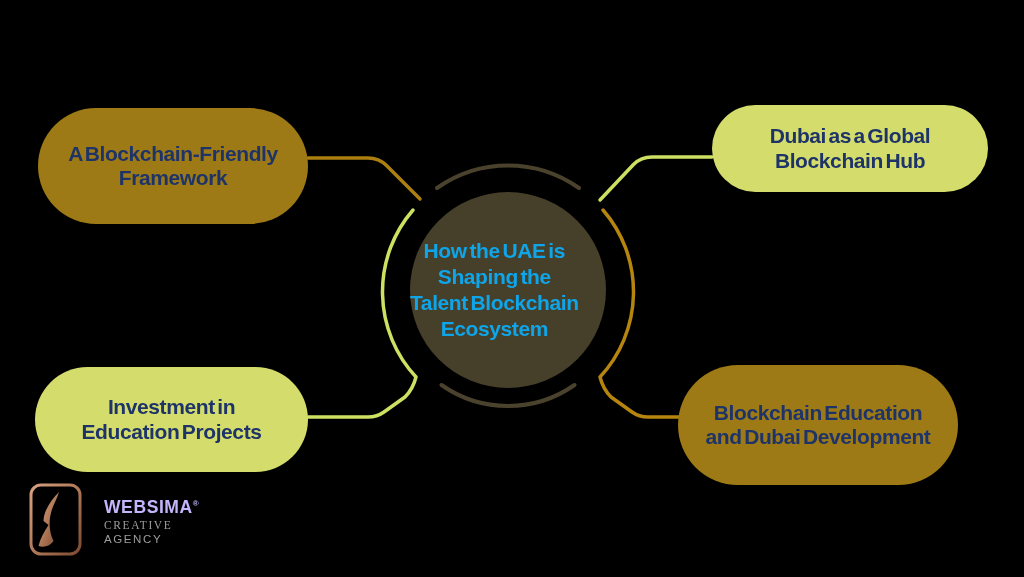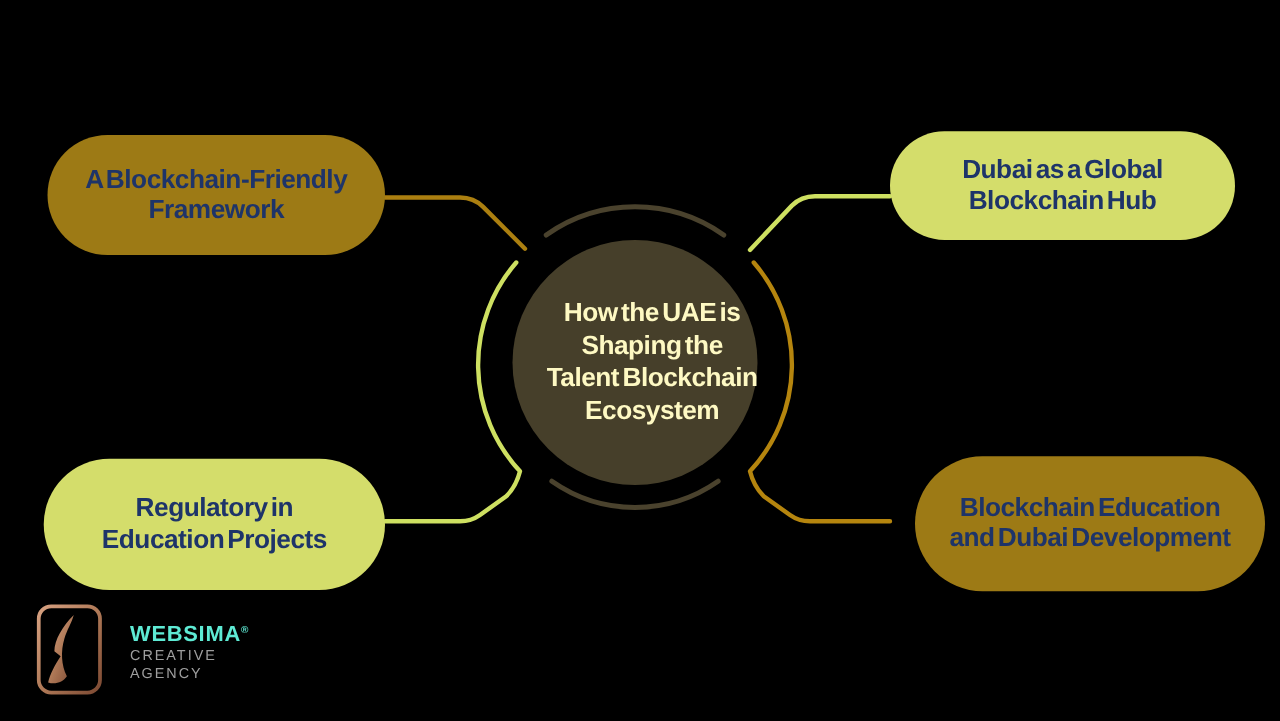--- a/index.html
+++ b/index.html
@@ -28,73 +28,73 @@
     border-radius: 60px;
     color: #1e3469;
     font-weight: 700;
     font-size: 21px;
     line-height: 24.5px;
     letter-spacing: -0.4px;
     word-spacing: -0.14em;
   }
   .pill.gold  { background: #9d7a15; }
   .pill.green { background: #d4dd6b; }
-  #node-tl { left: 38px;  top: 108px; width: 270px; height: 96px; }
+  #node-tl { left: 38px;  top: 108px; width: 270px; height: 116px; }
   #node-tr { left: 712px; top: 105px; width: 276px; height: 87px; }
   #node-bl { left: 35px;  top: 367px; width: 273px; height: 105px; }
-  #node-br { left: 732px; top: 365px; width: 280px; height: 108px; }
+  #node-br { left: 678px; top: 365px; width: 280px; height: 120px; }
   .pill .line { display: block; }
 
   #center-circle {
     position: absolute;
     left: 410px; top: 192px;
     width: 196px; height: 196px;
     border-radius: 50%;
     background: #463f2a;
     display: flex;
     align-items: center;
-    justify-content: flex-end;
+    justify-content: flex-start;
     text-align: center;
-    color: #fef9c3;
+    color: #0ea5e9;
     font-weight: 700;
     font-size: 21px;
     line-height: 26px;
     letter-spacing: -0.4px;
     word-spacing: -0.13em;
   }
   .cline { display: block; }
 
   #logo {
     position: absolute;
     left: 0; top: 0;
   }
   #logo-text {
     position: absolute;
     left: 104px; top: 495px;
   }
   #brand-row {
-    color: #5eead4;
+    color: #c4b5fd;
     font-weight: 700;
     font-size: 17.5px;
     letter-spacing: 0.6px;
     line-height: 18px;
   }
   #brand-row sup {
     font-size: 8px;
     letter-spacing: 0;
     vertical-align: super;
   }
   .logo-sub {
     color: #9e9e9e;
     font-size: 11.5px;
     font-weight: 400;
     letter-spacing: 1.6px;
     line-height: 14px;
   }
-  #logo-sub-1 { margin-top: 2px; }
+  #logo-sub-1 { margin-top: 2px; font-family: Liberation Serif, serif; }
 </style>
 </head>
 <body>
 
 <div id="stage">
 
   <svg id="links" width="1024" height="577" viewBox="0 0 1024 577">
     <defs>
       <linearGradient id="copperGrad" x1="0" y1="0" x2="1" y2="1">
         <stop offset="0" stop-color="#d7a181"></stop>
@@ -133,21 +133,21 @@
 
   <div id="node-tr" class="pill green">
     <div>
       <span class="line">Dubai as a Global</span>
       <span class="line">Blockchain Hub</span>
     </div>
   </div>
 
   <div id="node-bl" class="pill green">
     <div>
-      <span class="line">Regulatory in</span>
+      <span class="line">Investment in</span>
       <span class="line">Education Projects</span>
     </div>
   </div>
 
   <div id="node-br" class="pill gold">
     <div>
       <span class="line">Blockchain Education</span>
       <span class="line">and Dubai Development</span>
     </div>
   </div>

